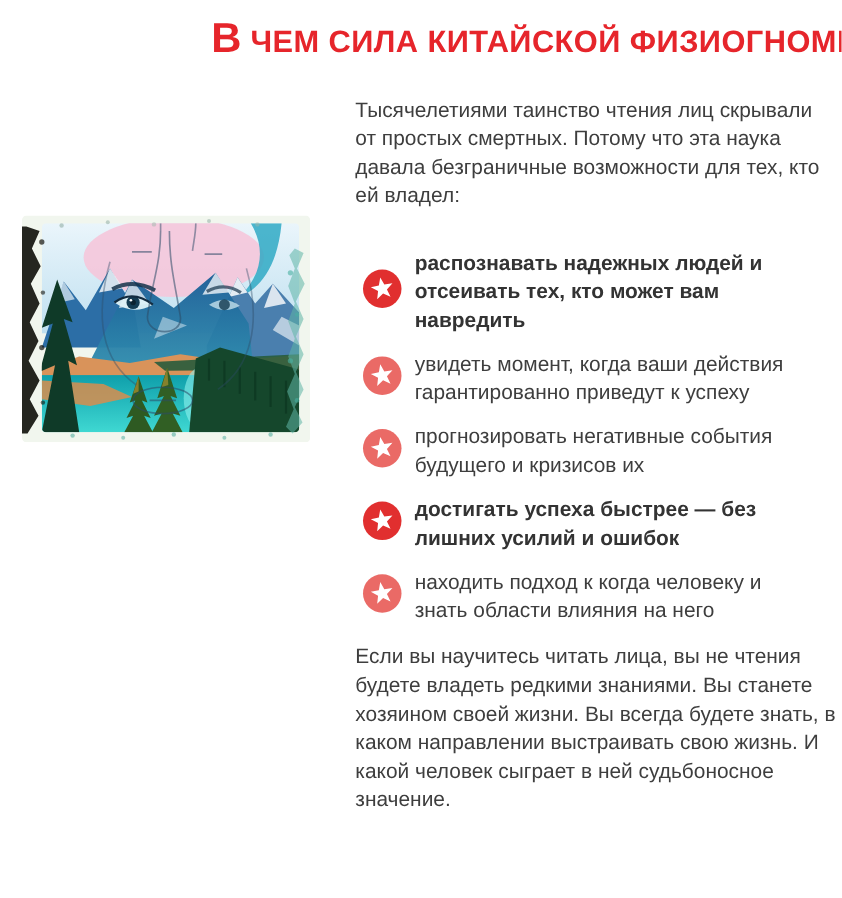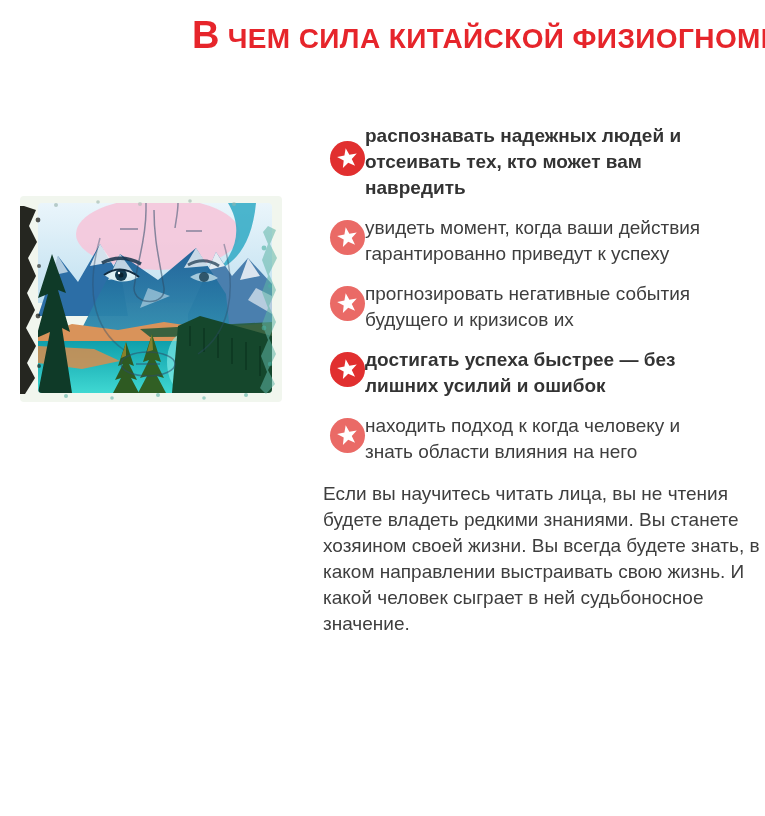--- a/index.html
+++ b/index.html
@@ -47,20 +47,21 @@
   .outro { margin-top: 16px; }
 
   .benefits {
     list-style: none;
     margin: 35px 0 0 0;
     padding: 0;
   }
   .benefit {
     display: flex;
     align-items: center;
+    gap: 12px;
     padding-left: 7px;
     margin-bottom: 14px;
   }
   .benefit-text { max-width: 362px; }
   .benefit.strong .benefit-text { font-weight: 700; color: #333333; }
 
   .star-badge {
     flex: 0 0 35px;
     width: 35px; height: 35px;
     border-radius: 50%;
@@ -189,20 +190,21 @@
       <circle cx="46" cy="200" r="2" fill="#4aa99b" opacity="0.55"></circle>
       <circle cx="92" cy="202" r="1.8" fill="#4aa99b" opacity="0.5"></circle>
       <circle cx="138" cy="199" r="2" fill="#4aa99b" opacity="0.55"></circle>
       <circle cx="184" cy="202" r="1.8" fill="#4aa99b" opacity="0.5"></circle>
       <circle cx="226" cy="199" r="2" fill="#4aa99b" opacity="0.55"></circle>
     </g>
   </svg>
 </figure>
 
 <div class="column">
+  <p class="para">Тысячелетиями таинство чтения лиц скрывали от простых смертных. Потому что эта наука давала безграничные возможности для тех, кто ей владел:</p>
 
   <ul class="benefits">
   <li class="benefit strong">
     <span class="star-badge">
       <svg viewBox="0 0 35 35" xmlns="http://www.w3.org/2000/svg">
         <path transform="translate(17.5,17.5)" fill="#ffffff" d="M-1.82,-10.34 L1.89,-3.86 L9.27,-4.93 L4.26,0.60 L7.55,7.29 L0.75,4.23 L-4.60,9.44 L-3.80,2.02 L-10.40,-1.46 L-3.09,-2.99 Z"></path>
       </svg>
     </span>
     <span class="benefit-text">распознавать надежных людей и отсеивать тех, кто может вам навредить</span>
   </li>

